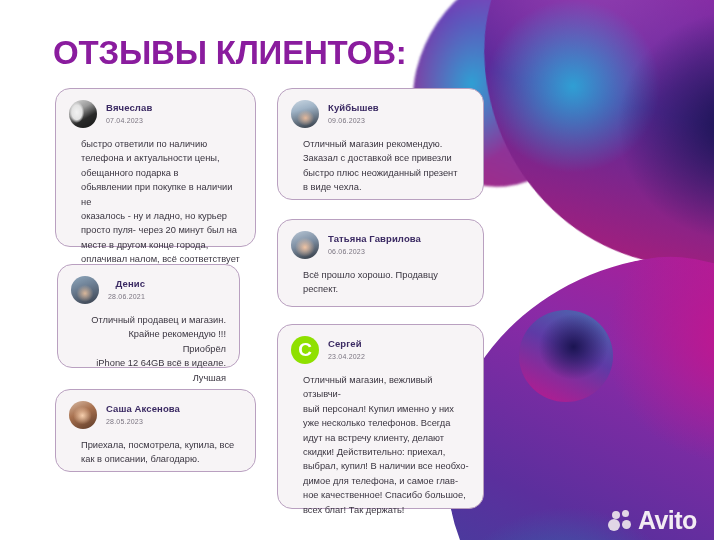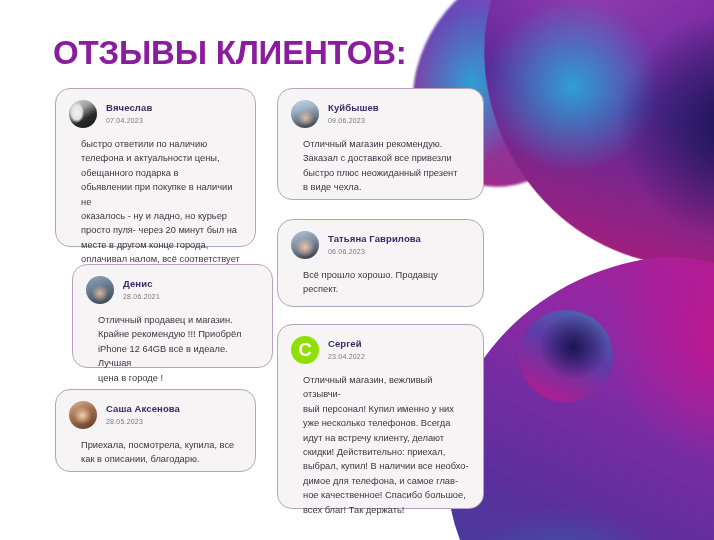--- a/index.html
+++ b/index.html
@@ -88,24 +88,24 @@
   .udate{font-size:7px;color:#7a7480;line-height:1.3;margin-top:1.5px;letter-spacing:0.2px;}
   .body{
     font-size:9.3px;line-height:1.55;color:#3a3540;
     font-family:"Liberation Sans","DejaVu Sans",sans-serif;
     white-space:pre-line;
     margin-left:12px;
   }
 
   
   #card-0{left:55px;  top:88px;  width:201px; height:159px;}
-  #card-1{left:72px;  top:264px; width:201px; height:104px;}
+  #card-1{left:57px;  top:264px; width:183px; height:104px;text-align:right;}
   #card-2{left:55px;  top:389px; width:201px; height:83px;}
   #card-3{left:277px; top:88px;  width:207px; height:112px;}
-  #card-4{left:277px; top:219px; width:207px; height:88px;border-radius:16px;}
+  #card-4{left:277px; top:219px; width:207px; height:88px;}
   #card-5{left:277px; top:324px; width:207px; height:185px;}
 
   
   .av-0{background:
       radial-gradient(38% 54% at 28% 44%, #f2f2f2 0%, #e2e2e2 48%, rgba(226,226,226,0) 70%),
       linear-gradient(150deg,#dcdcdc 0%,#9a9a9a 36%,#2a2a2a 64%,#171717 100%);}
   .av-1{background:
       radial-gradient(42% 42% at 50% 62%, #d9b79a 0%, rgba(217,183,154,0) 72%),
       linear-gradient(160deg,#8fa8bd 0%,#6d7f94 40%,#39404d 100%);}
   .av-2{background:
@@ -233,14 +233,23 @@
 вый персонал! Купил именно у них
 уже несколько телефонов. Всегда
 идут на встречу клиенту, делают
 скидки! Действительно: приехал,
 выбрал, купил! В наличии все необхо-
 димое для телефона, и самое глав-
 ное качественное! Спасибо большое,
 всех благ! Так держать!</div>
   </div>
 
+  <div class="avito">
+    <span class="avito-marks">
+      <i></i>
+        <i></i>
+        <i></i>
+        <i></i>
+    </span>
+    <span class="avito-word">Avito</span>
+  </div>
 
 </div>
 
 </body></html>

